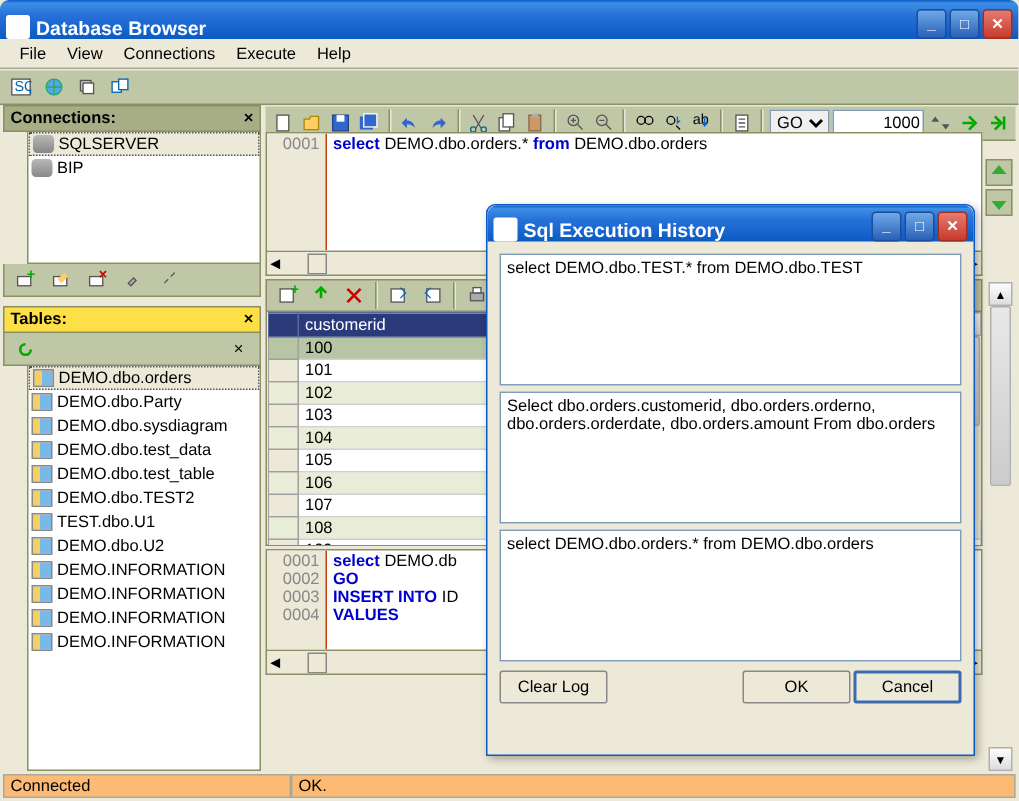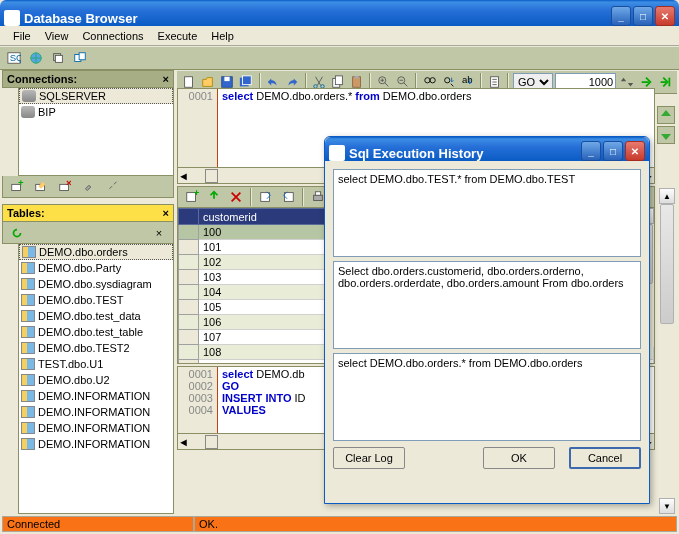--- a/index.html
+++ b/index.html
@@ -62,35 +62,35 @@
 .grid td { padding: 1px 4px; border: 1px solid #d0d0d0; height: 15px; }
 .grid tr.sel td { background: #b6c5a3; }
 .grid tr.alt td { background: #e9edd8; }
 .grid td.rh { background: #ece9d8; width: 20px; border: 1px solid #a0a0a0; }
 
 
 .sql-bottom { margin-top: 2px; background: white; border: 1px solid #8a9064; height: 68px; position: relative; font-family: 'Courier New', monospace; font-size: 12px; overflow: hidden; }
 
 
 .status { position: absolute; bottom: 2px; left: 2px; right: 2px; height: 16px; display: flex; }
-.status .cell { border: 1px solid #aca899; background: #f97316; padding: 0 4px; height: 16px; line-height: 14px; }
+.status .cell { border: 1px solid #aca899; background: #fdba74; padding: 0 4px; height: 16px; line-height: 14px; }
 .status .cell:first-child { width: 192px; }
 .status .cell:nth-child(2) { flex: 1; }
 
 
 .vsb { position: absolute; right: 0; top: 0; bottom: 16px; width: 16px; background: #ece9d8; }
 .vsb .arr, .hsb .arr { width: 16px; height: 16px; background: linear-gradient(#fdfdfd,#ddd); border: 1px solid #b0b0b0; display: flex; align-items: center; justify-content: center; font-size: 8px; }
 .vsb .thumb { width: 14px; margin: 0 1px; background: linear-gradient(#e8e8e8,#ccc); border: 1px solid #b0b0b0; border-radius: 2px; }
 
 
 .dialog { position: absolute; left: 324px; top: 136px; width: 326px; height: 368px; background: #ece9d8; border: 1px solid #0a5bc4; border-radius: 6px 6px 0 0; box-shadow: 2px 2px 6px rgba(0,0,0,0.3); }
 .dialog .titlebar { height: 24px; }
 .dialog .dbody { padding: 8px; }
 .dialog .hist { height: 88px; background: white; border: 1px solid #7f9db9; padding: 3px 4px; margin-bottom: 4px; font-size: 11px; overflow: hidden; }
-.dialog .btns { display: flex; gap: 14px; margin-top: 6px; align-items: center; }
+.dialog .btns { display: flex; gap: 2px; margin-top: 6px; align-items: center; }
 .dialog button { width: 72px; height: 22px; background: #ece9d8; border: 1px solid #888; border-radius: 2px; cursor: pointer; font-size: 11px; }
 .dialog button.def { border: 2px solid #3d6aae; }
 
 .right-side-btns { position: absolute; right: 0; top: 18px; width: 20px; display: flex; flex-direction: column; gap: 2px; }
 .right-side-btns .rbtn { width: 18px; height: 18px; background: #c0c7a6; border: 1px solid #8a9064; display: flex; align-items: center; justify-content: center; cursor: pointer; }
 
 .ico-svg { width: 14px; height: 14px; }
 </style>
 </head>
 <body>
@@ -207,24 +207,20 @@
             <span class="tree-icon tbl"></span>
             <span>DEMO.dbo.orders</span>
           </div>
           <div class="tree-item">
             <span class="tree-icon tbl"></span>
             <span>DEMO.dbo.Party</span>
           </div>
           <div class="tree-item">
             <span class="tree-icon tbl"></span>
             <span>DEMO.dbo.sysdiagram</span>
-          </div>
-          <div class="tree-item">
-            <span class="tree-icon tbl"></span>
-            <span>DEMO.dbo.TEST</span>
           </div>
           <div class="tree-item">
             <span class="tree-icon tbl"></span>
             <span>DEMO.dbo.test_data</span>
           </div>
           <div class="tree-item">
             <span class="tree-icon tbl"></span>
             <span>DEMO.dbo.test_table</span>
           </div>
           <div class="tree-item">

